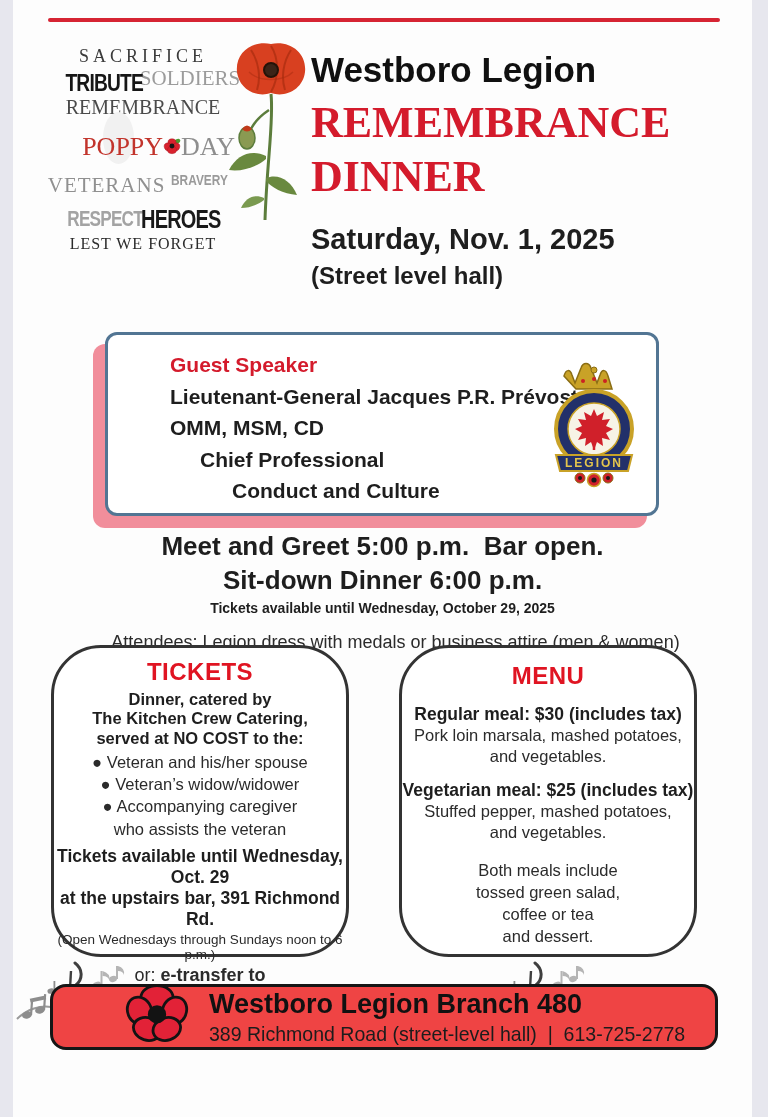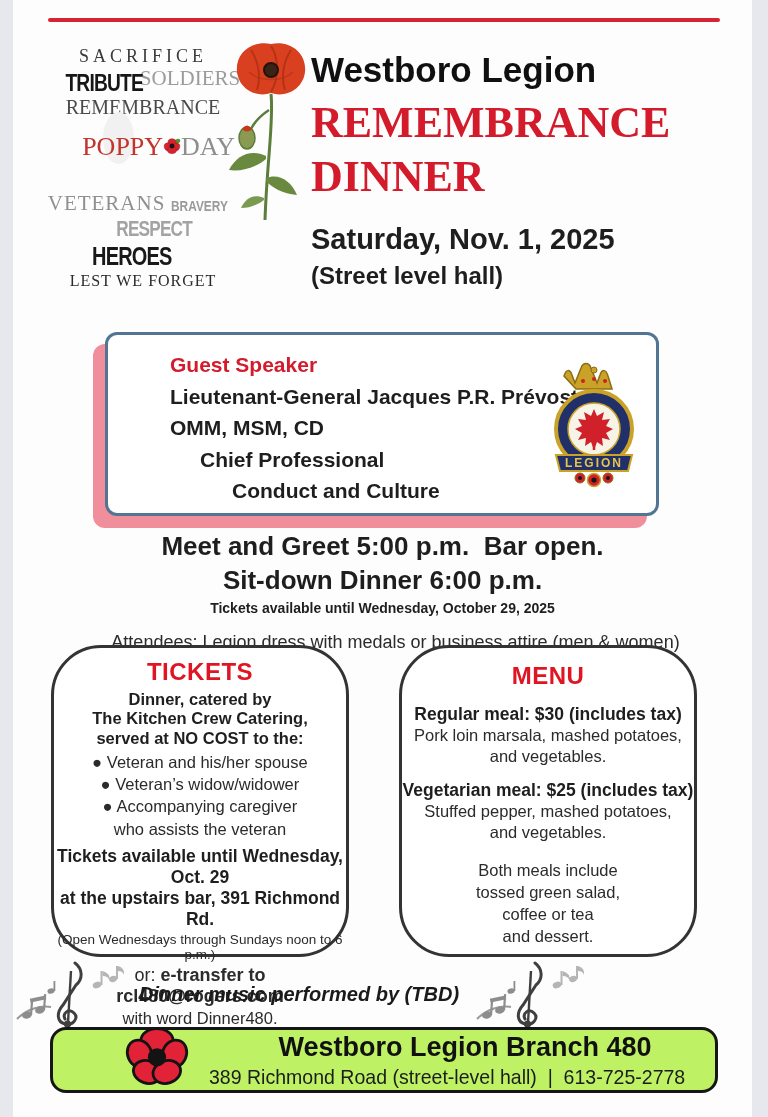--- a/index.html
+++ b/index.html
@@ -23,24 +23,24 @@
   .wc-l1{font-family:"Liberation Serif",serif;font-size:18px;letter-spacing:4px;color:#3b3b3b;}
   .wc-l2{display:flex;justify-content:center;align-items:flex-start;margin-top:1px;}
   .wc-tribute{font-weight:bold;font-size:24px;color:#161616;display:inline-block;transform:scaleX(.8);transform-origin:right center;letter-spacing:-1px;position:relative;top:3px;}
   .wc-soldiers{font-family:"Liberation Serif",serif;font-size:21px;color:#9b9b9b;margin-left:-3px;}
   .wc-l3{font-family:"Liberation Serif",serif;font-size:20px;color:#4a4a4a;margin-top:2px;}
   .wc-l4{display:flex;justify-content:center;align-items:center;margin-top:2px;position:relative;}
   .wc-poppyword{font-family:"Liberation Serif",serif;font-size:26px;color:#c2342c;}
   .wc-day{font-family:"Liberation Serif",serif;font-size:26px;color:#8e8e8e;}
   .wc-ghost{position:absolute;left:52px;top:-8px;width:52px;height:52px;border-radius:50%;background:#f1f1f1;z-index:0;}
   .wc-l4 > *{position:relative;z-index:1;}
-  .wc-l5{display:flex;justify-content:center;align-items:flex-end;margin-top:20px;}
+  .wc-l5{display:flex;justify-content:center;align-items:flex-start;margin-top:2px;}
   .wc-veterans{font-family:"Liberation Serif",serif;font-size:21px;color:#909090;letter-spacing:1px;}
   .wc-bravery{font-weight:bold;font-size:14px;color:#9a9a9a;margin-left:6px;display:inline-block;transform:scaleX(.85);transform-origin:left bottom;position:relative;top:-1px;}
-  .wc-l6{display:flex;justify-content:center;align-items:center;margin-top:1px;flex-direction:column;}
+  .wc-l6{display:flex;justify-content:center;align-items:center;margin-top:7px;}
   .wc-respect{font-weight:bold;font-size:22px;color:#a3a3a3;display:inline-block;transform:scaleX(.78);transform-origin:right center;letter-spacing:-1px;}
   .wc-heroes{font-weight:bold;font-size:25px;color:#191919;display:inline-block;transform:scaleX(.8);transform-origin:left center;letter-spacing:-1px;margin-left:-2px;}
   .wc-l7{font-family:"Liberation Serif",serif;font-size:16px;color:#2a2a2a;letter-spacing:1px;margin-top:2px;}
 
   .poppy-illus{position:absolute;left:206px;top:38px;}
 
   
   .titles{position:absolute;left:298px;top:50px;width:420px;}
   .org-title{font-size:35px;font-weight:bold;color:#101010;letter-spacing:0px;}
   .main-title{font-family:"Liberation Serif",serif;font-size:44px;font-weight:bold;color:#d41b2c;line-height:1.22;margin-top:6px;}
@@ -86,23 +86,23 @@
   .mn-both{font-size:16.5px;line-height:1.35;margin-top:16px;color:#2b2b2b;}
   .menu-box .box-heading{margin-top:4px;}
 
   
   .music-row{position:absolute;left:0;top:952px;width:739px;height:84px;display:flex;align-items:center;justify-content:flex-start;gap:14px;}
   .music-caption{font-size:20px;font-weight:bold;font-style:italic;color:#1a1a1a;}
   .notes{flex:0 0 auto;}
 
   
   .footer-bar{
-    position:absolute;left:37px;top:1027px;width:668px;height:66px;
-    background:#bef264;border:3px solid #161616;border-radius:16px;
-    display:flex;align-items:center;box-sizing:border-box;text-align:center;
+    position:absolute;left:37px;top:984px;width:668px;height:66px;
+    background:#ef4444;border:3px solid #161616;border-radius:16px;
+    display:flex;align-items:center;box-sizing:border-box;
   }
   .footer-poppy{margin-left:68px;margin-top:-4px;flex:0 0 auto;}
   .footer-text{margin-left:16px;}
   .footer-title{font-size:27px;font-weight:bold;color:#111;}
   .footer-address{font-size:21px;color:#1c1c1c;margin-top:2px;display:inline-block;transform:scaleX(.93);transform-origin:left center;}
 </style>
 </head>
 <body>
 
 <div class="page">

